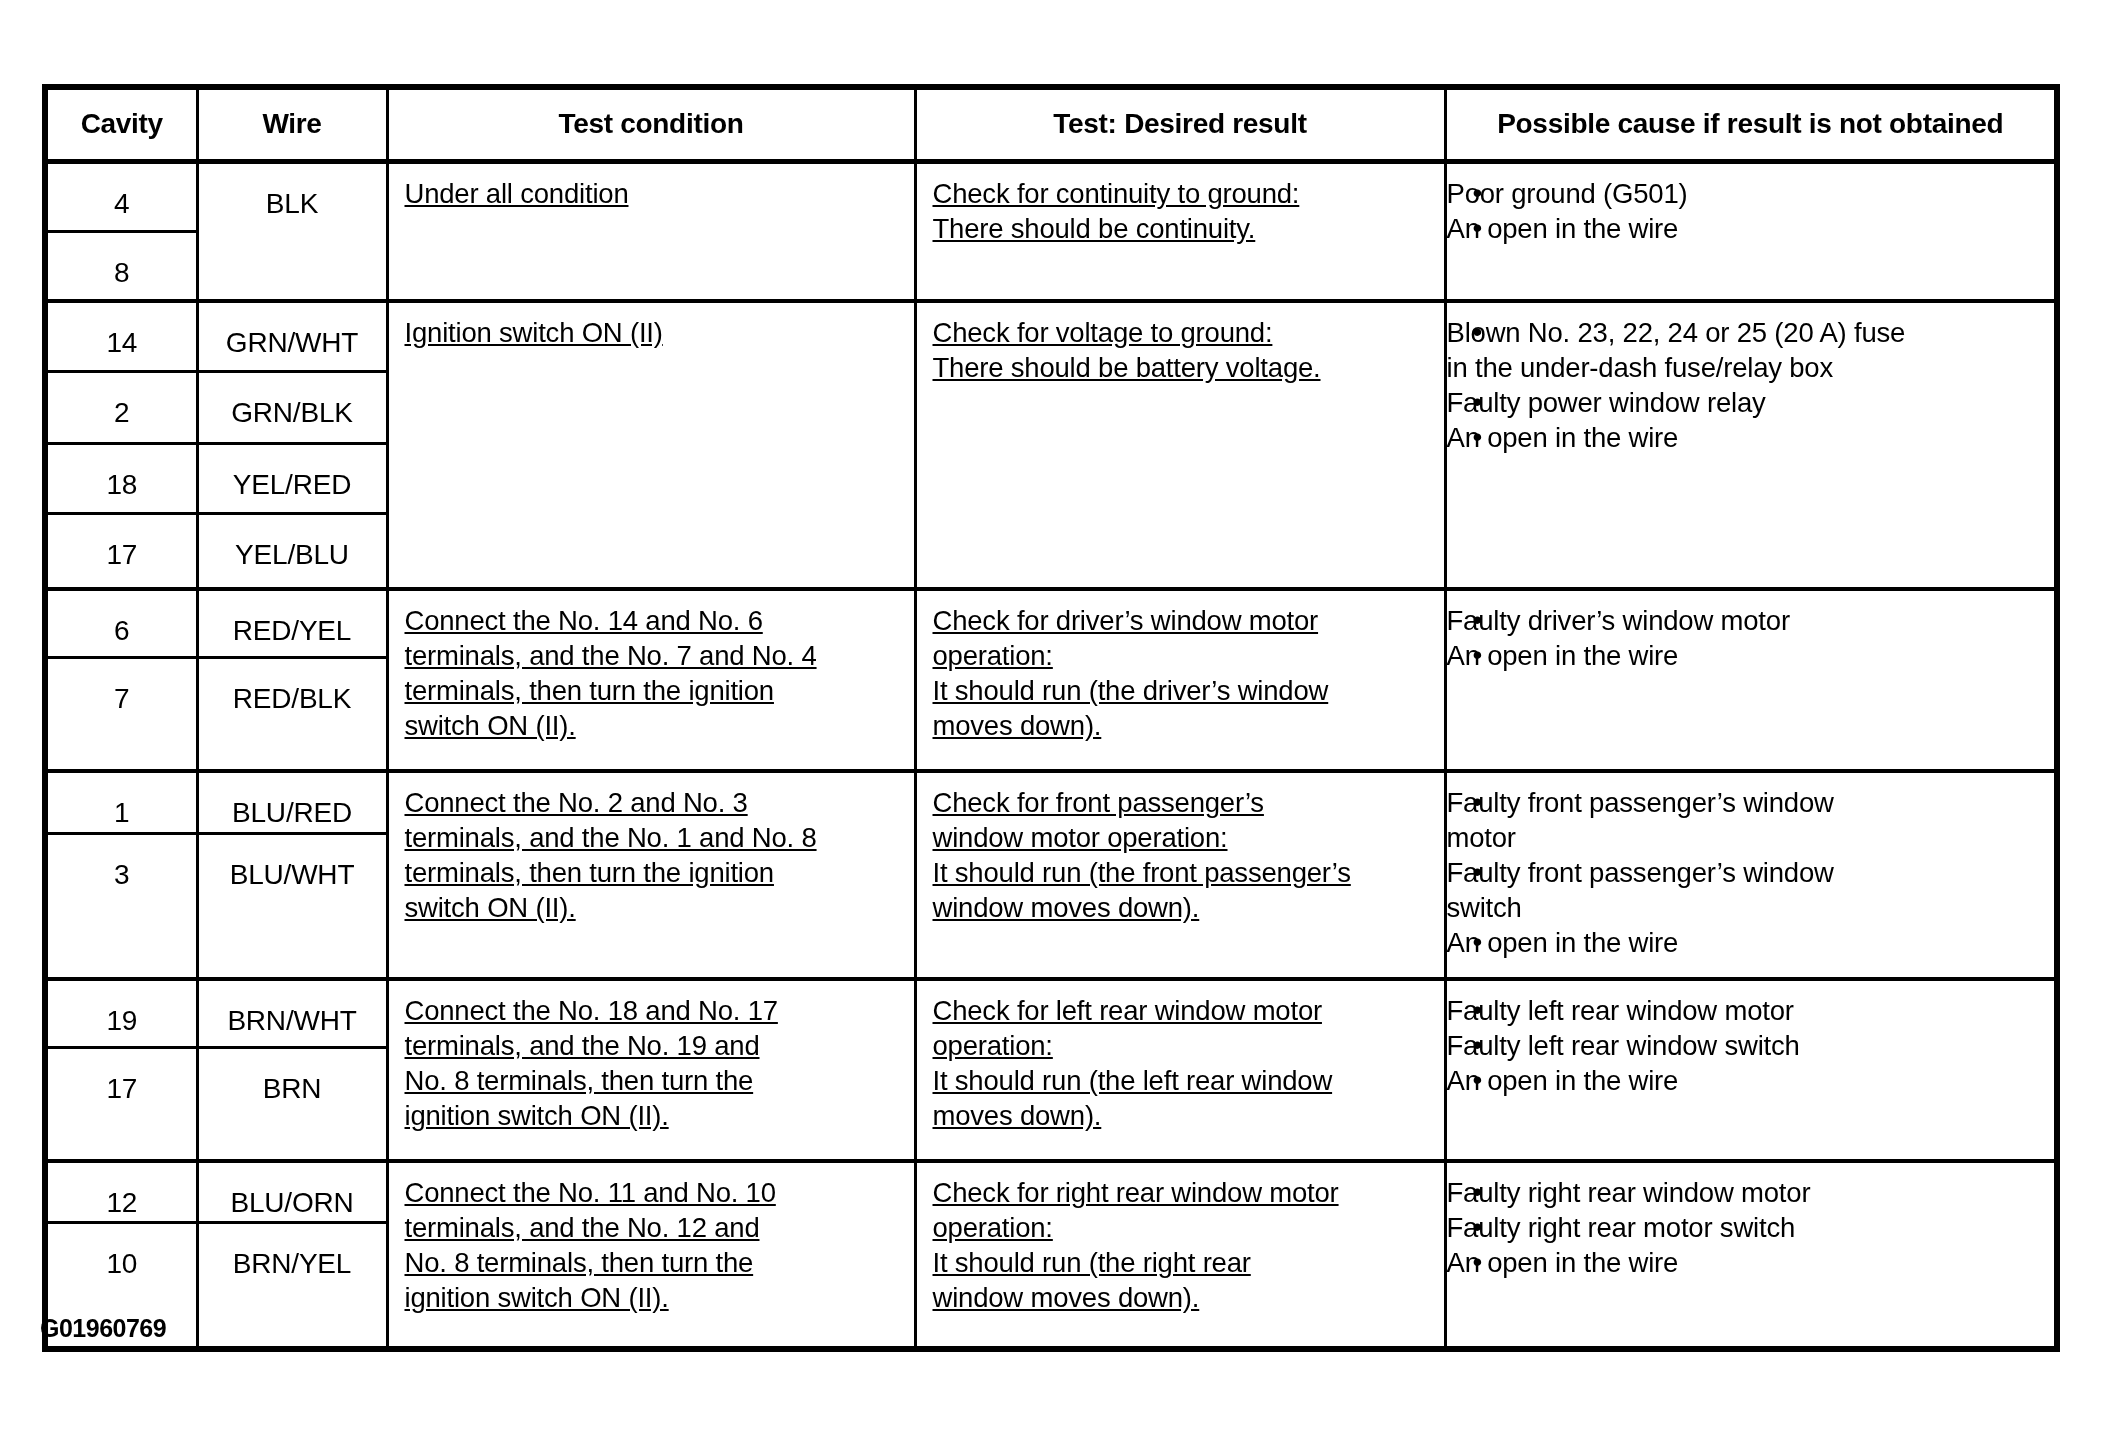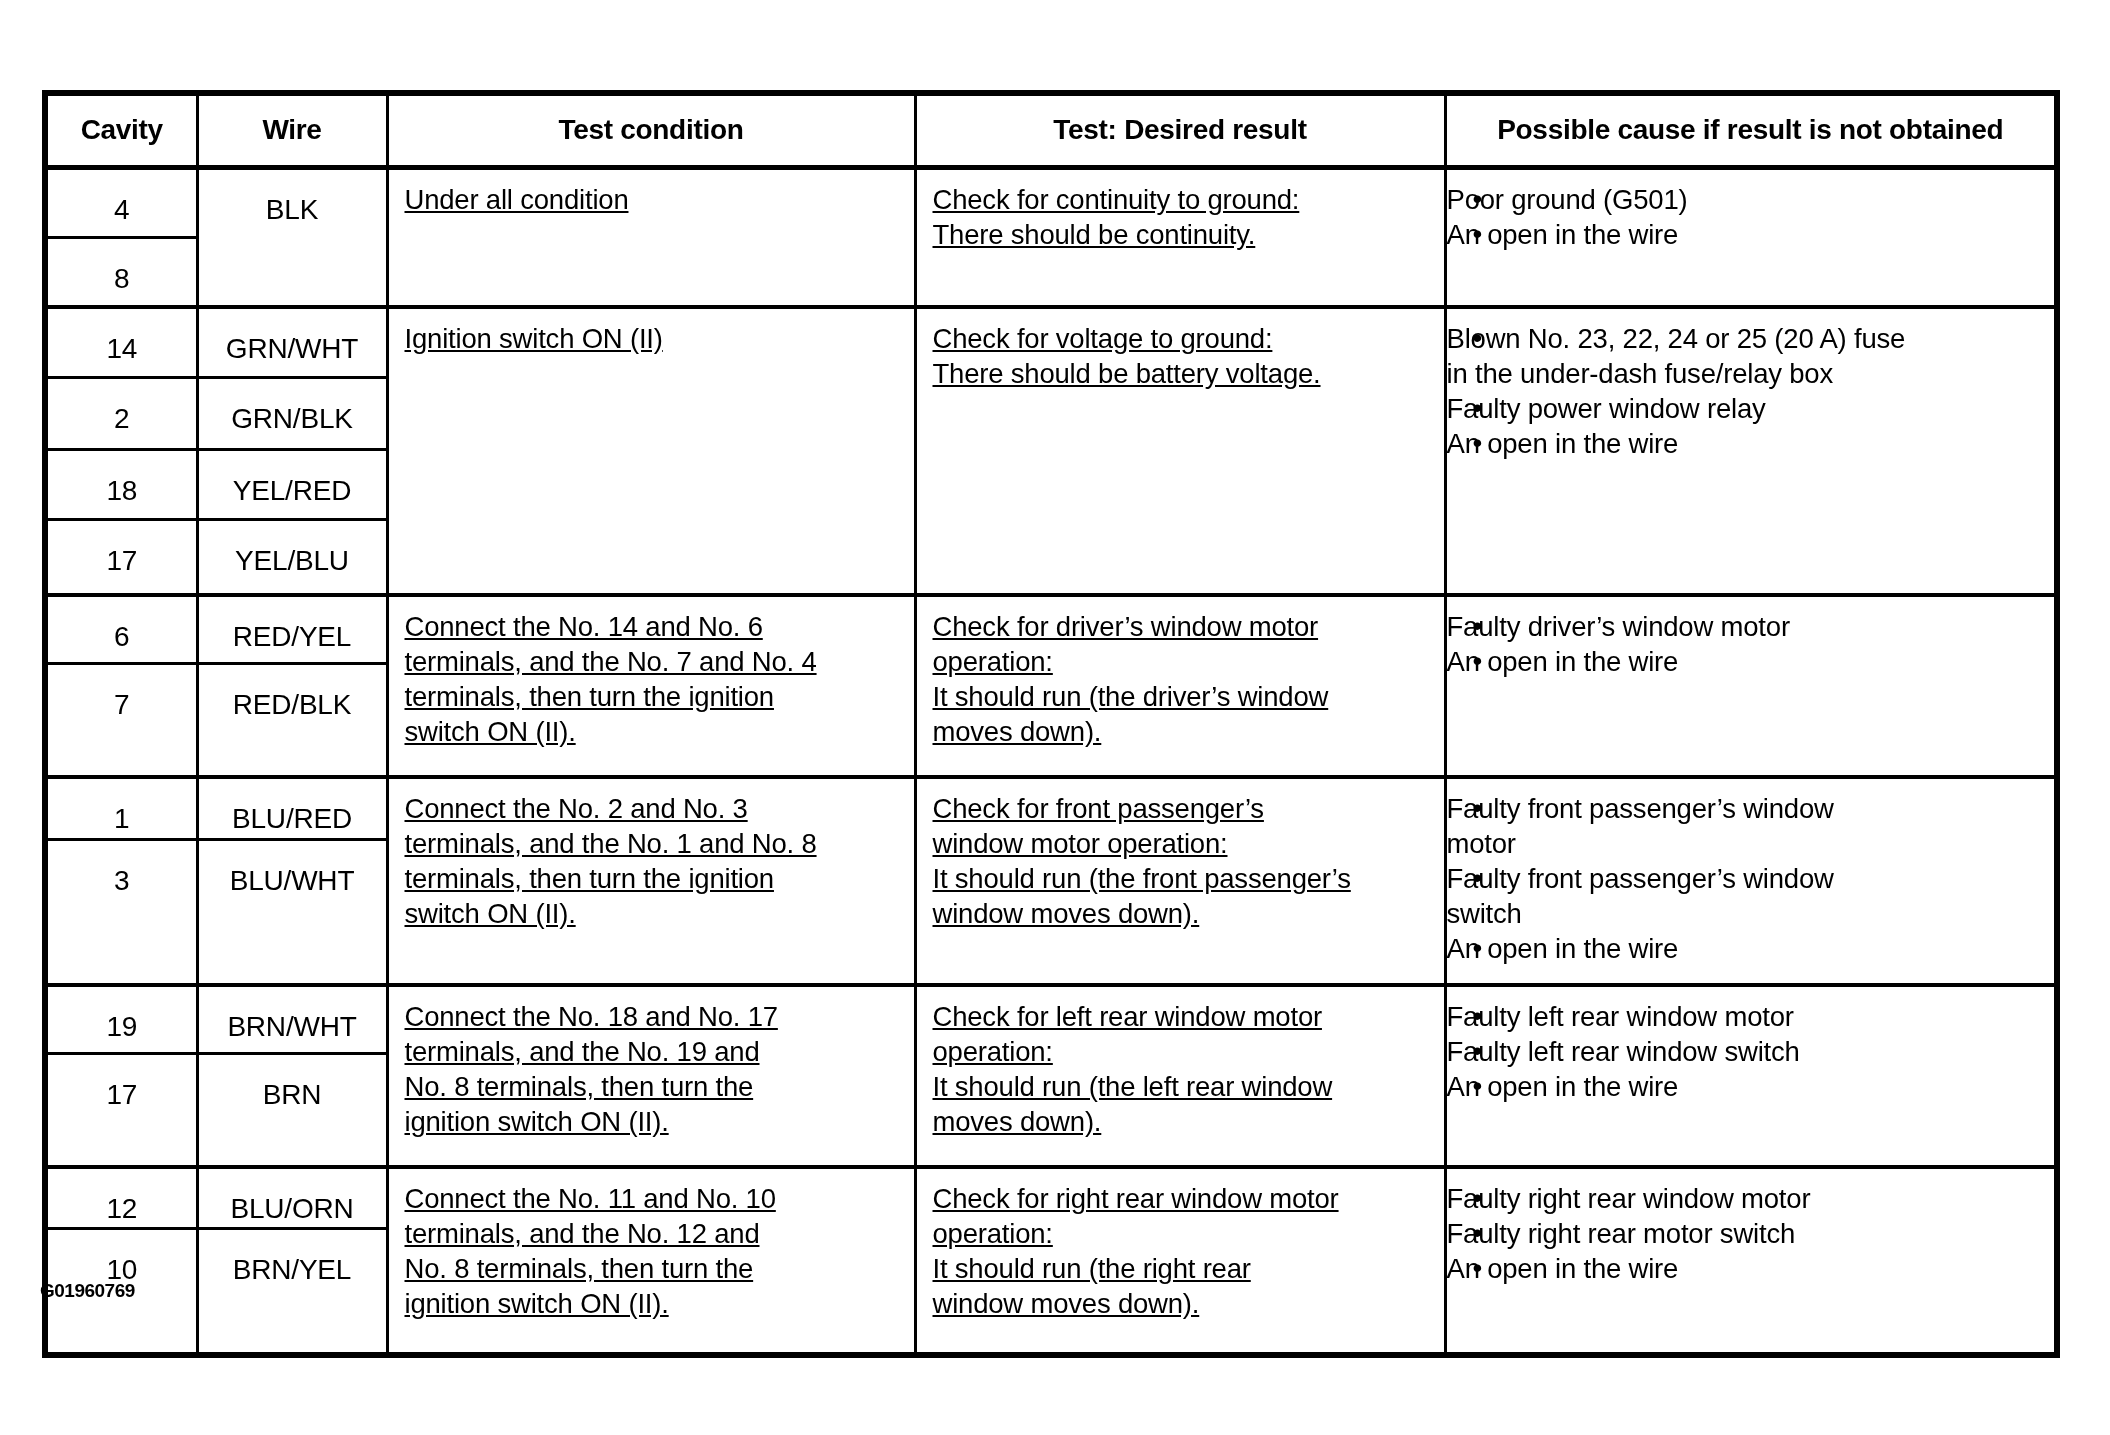--- a/index.html
+++ b/index.html
@@ -5,21 +5,21 @@
   html,body{margin:0;padding:0;}
   body{
     width:2110px;height:1435px;background:#ffffff;
     font-family:"Liberation Sans","DejaVu Sans",sans-serif;
     color:#000;
     -webkit-font-smoothing:antialiased;
   }
   .page{position:relative;width:2110px;height:1435px;background:#fff;overflow:hidden;}
 
   table.test-table{
-    position:absolute;left:42px;top:90px;
+    position:absolute;left:42px;top:84px;
     width:1606px;
     border-collapse:collapse;table-layout:fixed;
     border:6px solid #000;
   }
   col.c-cavity{width:152px;}
   col.c-wire{width:190px;}
   col.c-cond{width:528px;}
   col.c-result{width:530px;}
   col.c-cause{width:612px;}
 
@@ -47,22 +47,22 @@
   ul.cause-list li::before{
     content:"\2022";
     position:absolute;left:26px;top:-1px;font-size:28px;
   }
 
   .h74{height:74px}.h70{height:70px}.h72{height:72px}.h76{height:76px}
   .h68{height:68px}.h114{height:114px}.h62{height:62px}.h146{height:146px}
   .h60{height:60px}.h126{height:126px}
 
   .figure-id{
-    position:absolute;left:40px;top:1280px;
-    font-size:19px;font-weight:bold;letter-spacing:-0.5px;
+    position:absolute;left:40px;top:1314px;
+    font-size:25px;font-weight:bold;letter-spacing:-0.5px;
   }
 </style>
 </head>
 <body>
 
 <div class="page">
 
   <table class="test-table">
     <colgroup>
       <col class="c-cavity">

